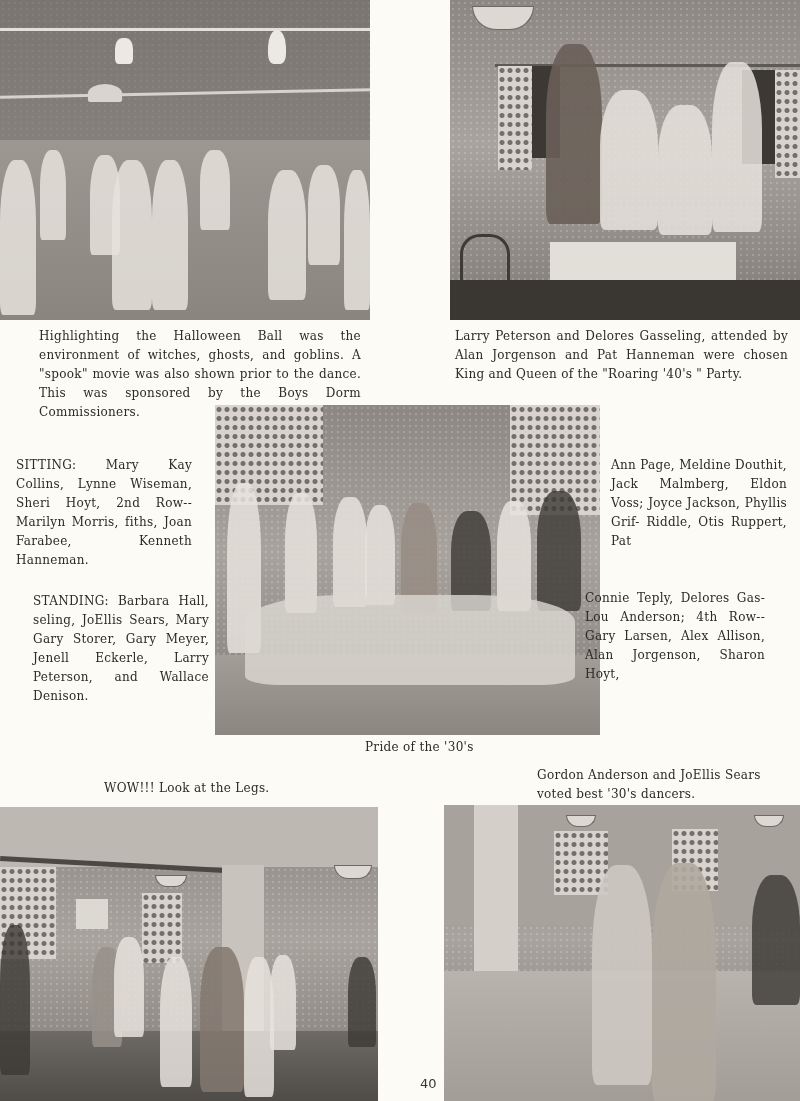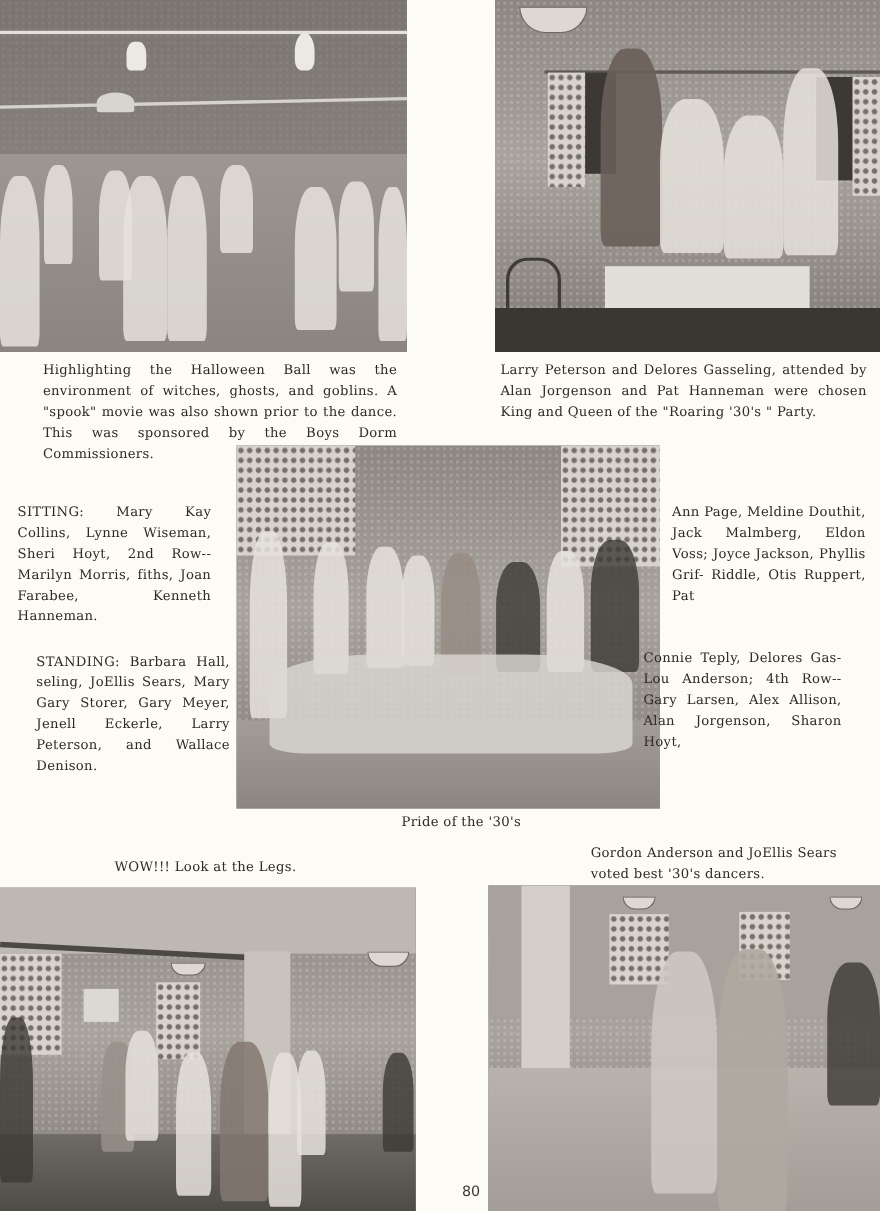--- a/index.html
+++ b/index.html
@@ -67,21 +67,21 @@
   <div class="figure" style="left:96px; top:44px; width:56px; height:180px; background:rgba(105,95,88,0.9);"></div>
   <div class="figure" style="left:150px; top:90px; width:58px; height:140px;"></div>
   <div class="figure" style="left:208px; top:105px; width:54px; height:130px;"></div>
   <div class="figure" style="left:262px; top:62px; width:50px; height:170px;"></div>
   <div style="position:absolute; left:100px; top:242px; width:186px; height:78px; background:#e2ded8;"></div>
   <div style="position:absolute; left:10px; top:234px; width:44px; height:60px; border:3px solid #3e3a36; border-bottom:none; border-radius:20px 20px 0 0;"></div>
   <div style="position:absolute; left:0; right:0; bottom:0; height:40px; background:#3a3632;"></div>
 </div>
 
 <div class="caption" style="left:39px; top:327px; width:322px;">Highlighting the Halloween Ball was the environment of witches, ghosts, and goblins. A "spook" movie was also shown prior to the dance. This was sponsored by the Boys Dorm Commissioners.</div>
-<div class="caption" style="left:455px; top:327px; width:333px;">Larry Peterson and Delores Gasseling, attended by Alan Jorgenson and Pat Hanneman were chosen King and Queen of the "Roaring '30's " Party.</div>
+<div class="caption" style="left:455px; top:327px; width:333px;">Larry Peterson and Delores Gasseling, attended by Alan Jorgenson and Pat Hanneman were chosen King and Queen of the "Roaring '40's " Party.</div>
 
 <div class="photo" style="left:215px; top:405px; width:385px; height:330px; background-color:#ccc8c2;">
   <div class="curtain" style="left:0; top:0; width:108px; height:100px;"></div>
   <div class="curtain" style="left:295px; top:0; width:90px; height:110px;"></div>
   <div class="floor" style="height:80px; background:linear-gradient(180deg,#a29d97,#8b8680);"></div>
   <div class="figure" style="left:12px; top:78px; width:34px; height:170px;"></div>
   <div class="figure" style="left:70px; top:88px; width:32px; height:120px;"></div>
   <div class="figure" style="left:118px; top:92px; width:34px; height:110px;"></div>
   <div class="figure" style="left:150px; top:100px; width:30px; height:100px;"></div>
   <div class="figure" style="left:186px; top:98px; width:36px; height:110px; background:rgba(150,140,132,0.85);"></div>
@@ -127,13 +127,13 @@
   <div class="curtain" style="left:228px; top:24px; width:46px; height:62px;"></div>
   <div class="lamp" style="left:122px; top:10px; width:28px; height:10px;"></div>
   <div class="lamp" style="left:310px; top:10px; width:28px; height:10px;"></div>
   <div style="position:absolute; left:30px; top:0; width:44px; height:225px; background:#d4cfc9;"></div>
   <div class="floor" style="height:130px; background:linear-gradient(180deg,#b8b3ad,#a29d97);"></div>
   <div class="figure" style="left:148px; top:60px; width:60px; height:220px; background:rgba(205,200,194,0.9);"></div>
   <div class="figure" style="left:208px; top:58px; width:64px; height:240px; background:rgba(175,168,160,0.9);"></div>
   <div class="figure dark" style="left:308px; top:70px; width:48px; height:130px;"></div>
 </div>
 
-<div class="page-number">80</div>
+<div class="page-number">40</div>
 
 </body></html>

